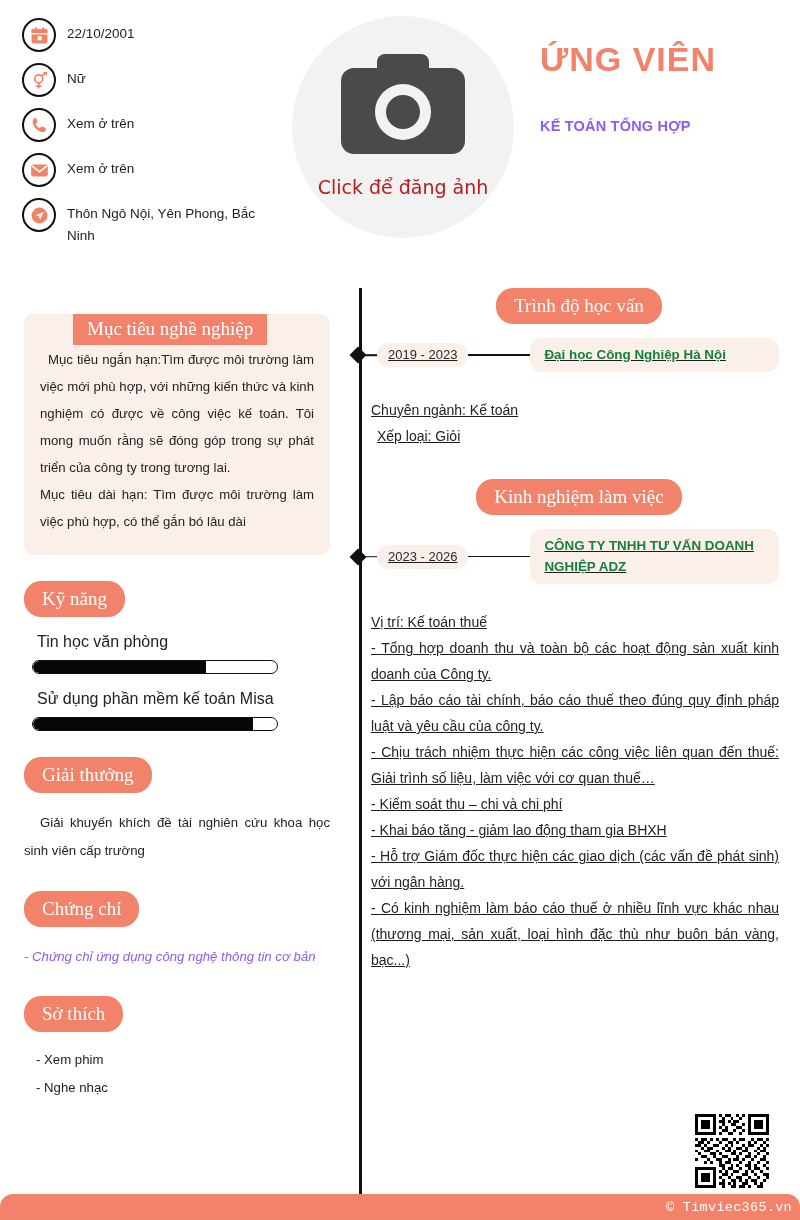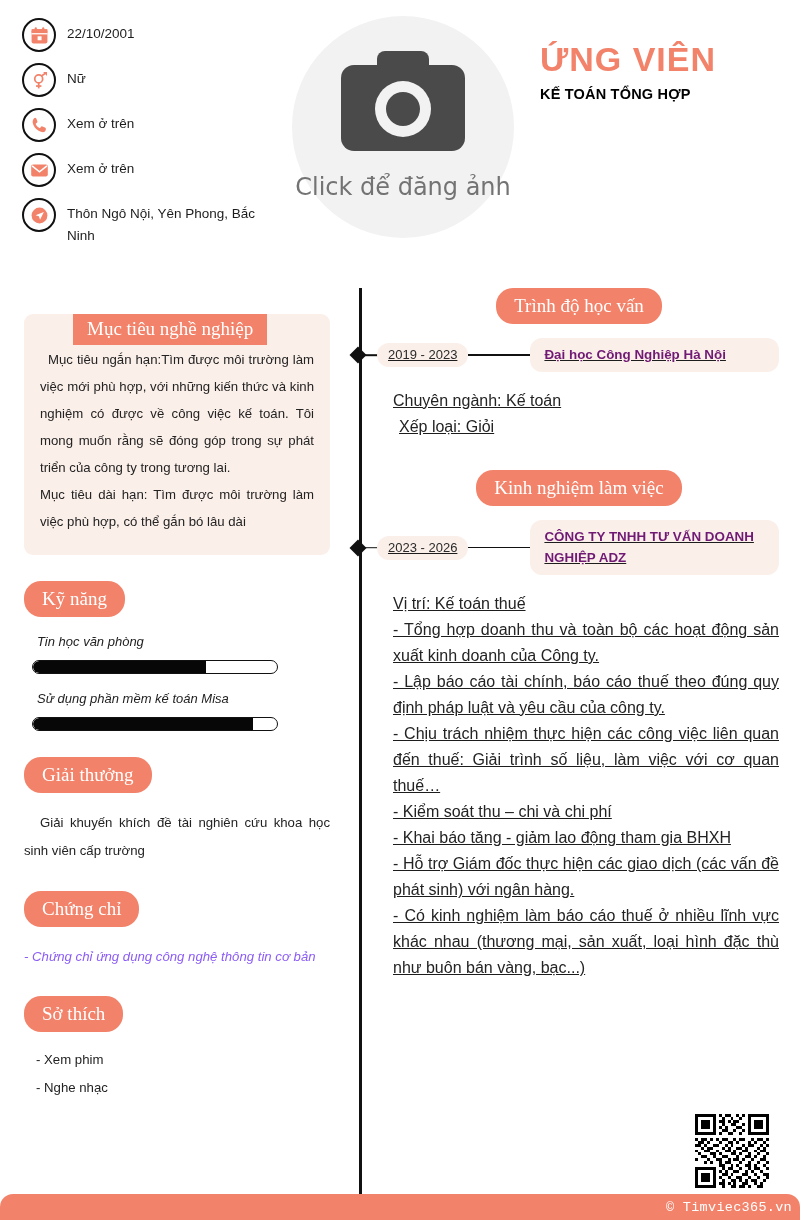--- a/index.html
+++ b/index.html
@@ -78,43 +78,43 @@
     border-radius: 50%;
     background: #f2f2f2;
     display: flex;
     flex-direction: column;
     align-items: center;
     justify-content: center;
   }
   .cam-wrap { margin-top: -6px; }
   .photo-caption {
     margin-top: 14px;
-    font-size: 24px;
-    color: #737373;
+    font-size: 19px;
+    color: #b91c1c;
     font-family: "DejaVu Sans", sans-serif;
   }
 
   .name-block {
     position: absolute;
     left: 540px;
     top: 38px;
     width: 250px;
   }
   .cand-name {
     font-size: 34px;
     font-weight: bold;
     color: #F2836A;
     letter-spacing: 1px;
     line-height: 42px;
   }
   .cand-title {
-    margin-top: 6px;
+    margin-top: 38px;
     font-size: 14.5px;
     font-weight: bold;
-    color: #000000;
+    color: #8b5cf6;
     letter-spacing: 0.2px;
   }
 
   
   .left-col {
     position: absolute;
     top: 296px;
     left: 24px;
     width: 306px;
   }
@@ -167,25 +167,24 @@
     font-size: 13.2px;
     line-height: 27px;
     color: #8b5cf6;
     text-align: justify;
     font-style: italic;
   }
 
   
   .skill { margin-top: 14px; }
   .skill-name {
-    font-size: 13px;
+    font-size: 16px;
     line-height: 22px;
     color: #222;
     padding-left: 13px;
-    font-style: italic;
   }
   .skill-track {
     margin-top: 7px;
     height: 14px;
     width: 246px;
     border: 1.3px solid #111;
     border-radius: 8px;
     background: #fff;
     overflow: hidden;
     margin-left: 8px;
@@ -276,27 +275,27 @@
     transform: translateY(-50%);
   }
   .tl-org {
     flex: 1;
     background: #FBEFE9;
     border-radius: 12px;
     padding: 6px 14px 7px;
     font-size: 13.4px;
     font-weight: bold;
     line-height: 21px;
-    color: #701a75;
+    color: #15803d;
   }
 
   .tl-details {
-    margin-top: 16px;
-    padding-left: 34px;
-    font-size: 16px;
+    margin-top: 25px;
+    padding-left: 12px;
+    font-size: 14px;
     line-height: 26px;
     color: #232323;
   }
   .tl-details .just { text-align: justify; }
   .tl-details .ind { padding-left: 6px; }
 
   .exp-head { margin-top: 30px; }
   .edu-head { margin-bottom: 2px; }
 
   

